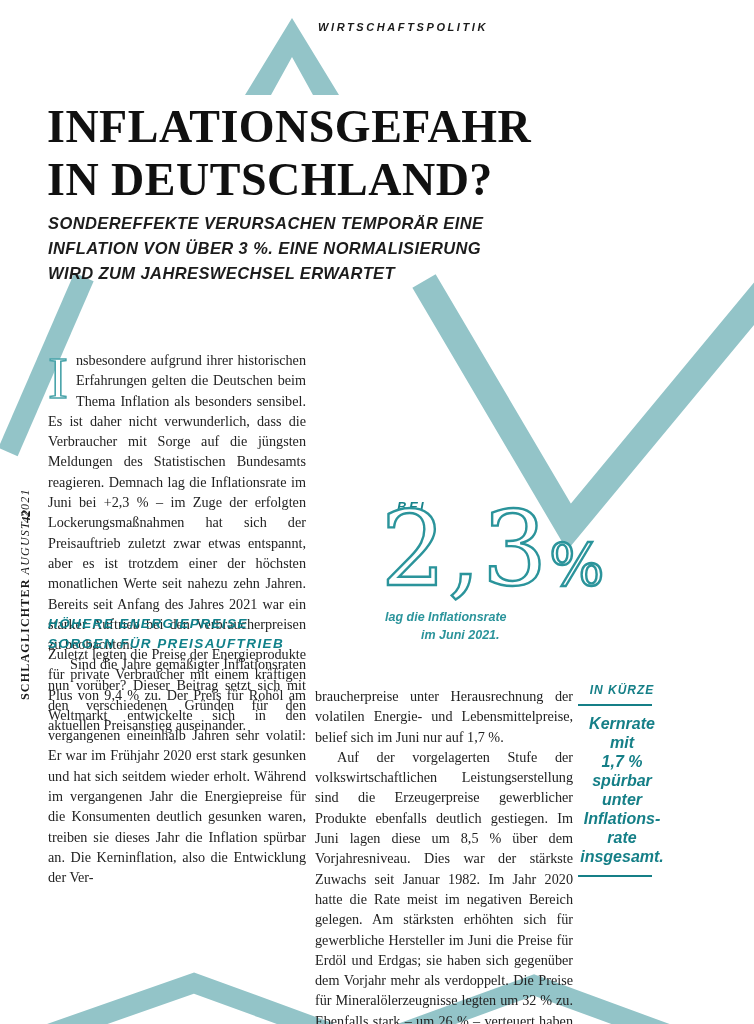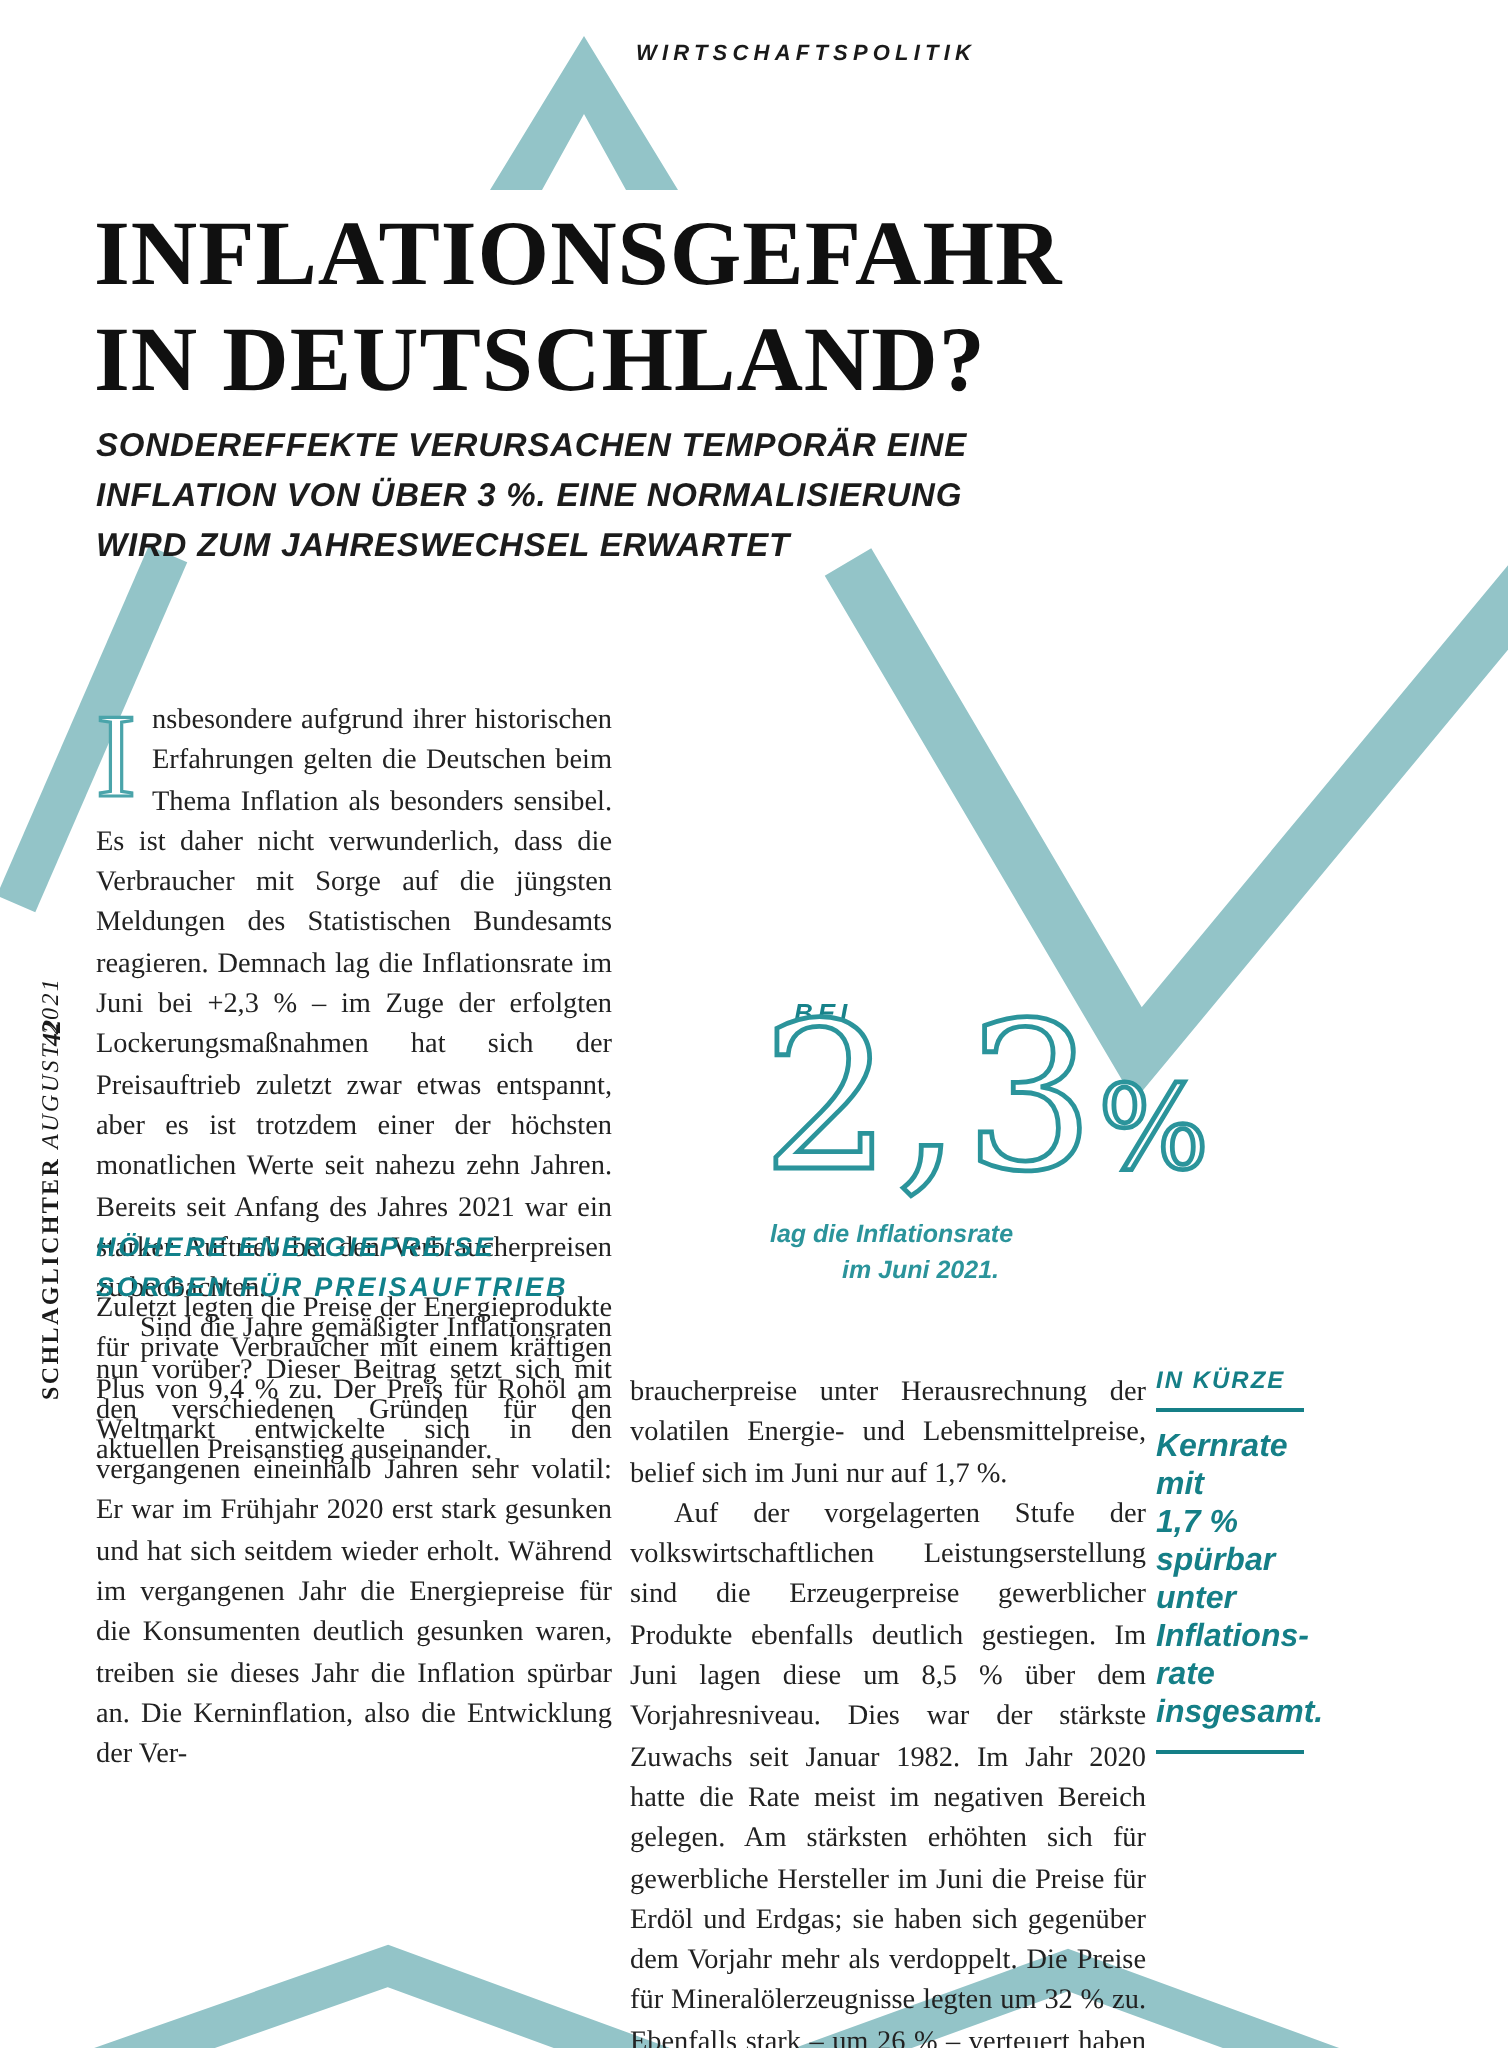--- a/index.html
+++ b/index.html
@@ -52,21 +52,21 @@
   }
   .callout-value .num{font-size:102px; line-height:100px; letter-spacing:2px;text-align:right;}
   .callout-value .pct{font-size:58px; letter-spacing:0;}
   .callout-caption{
     position:absolute; left:385px; top:608px;
     font-family:"Liberation Sans", sans-serif; font-style:italic; font-weight:600;
     font-size:12.5px; line-height:18px; color:#2b949b;
   }
   .sidebar-note{
     position:absolute; left:578px; top:683px; width:88px;
-    font-family:"Liberation Sans", sans-serif; font-style:italic; color:#157f87;
+    font-family:"Liberation Sans", sans-serif; font-style:italic; color:#157f87;text-align:center;
   }
   .sidebar-note .note-heading{font-weight:bold; font-size:12px; letter-spacing:1px; margin:0 0 7px 0;}
   .sidebar-note .rule{border:0; border-top:2px solid #157f87; width:74px; margin:0 0 8px 0;}
   .sidebar-note .rule.bottom{margin:9px 0 0 0;}
   .sidebar-note .note-line{font-weight:600; font-size:16px; line-height:19px;}
   .margin-rot{
     position:absolute; left:18px; white-space:nowrap;
     transform:rotate(-90deg); transform-origin:0 0;
     font-family:"Liberation Serif", serif; font-size:12px; color:#1a1a1a;
   }

